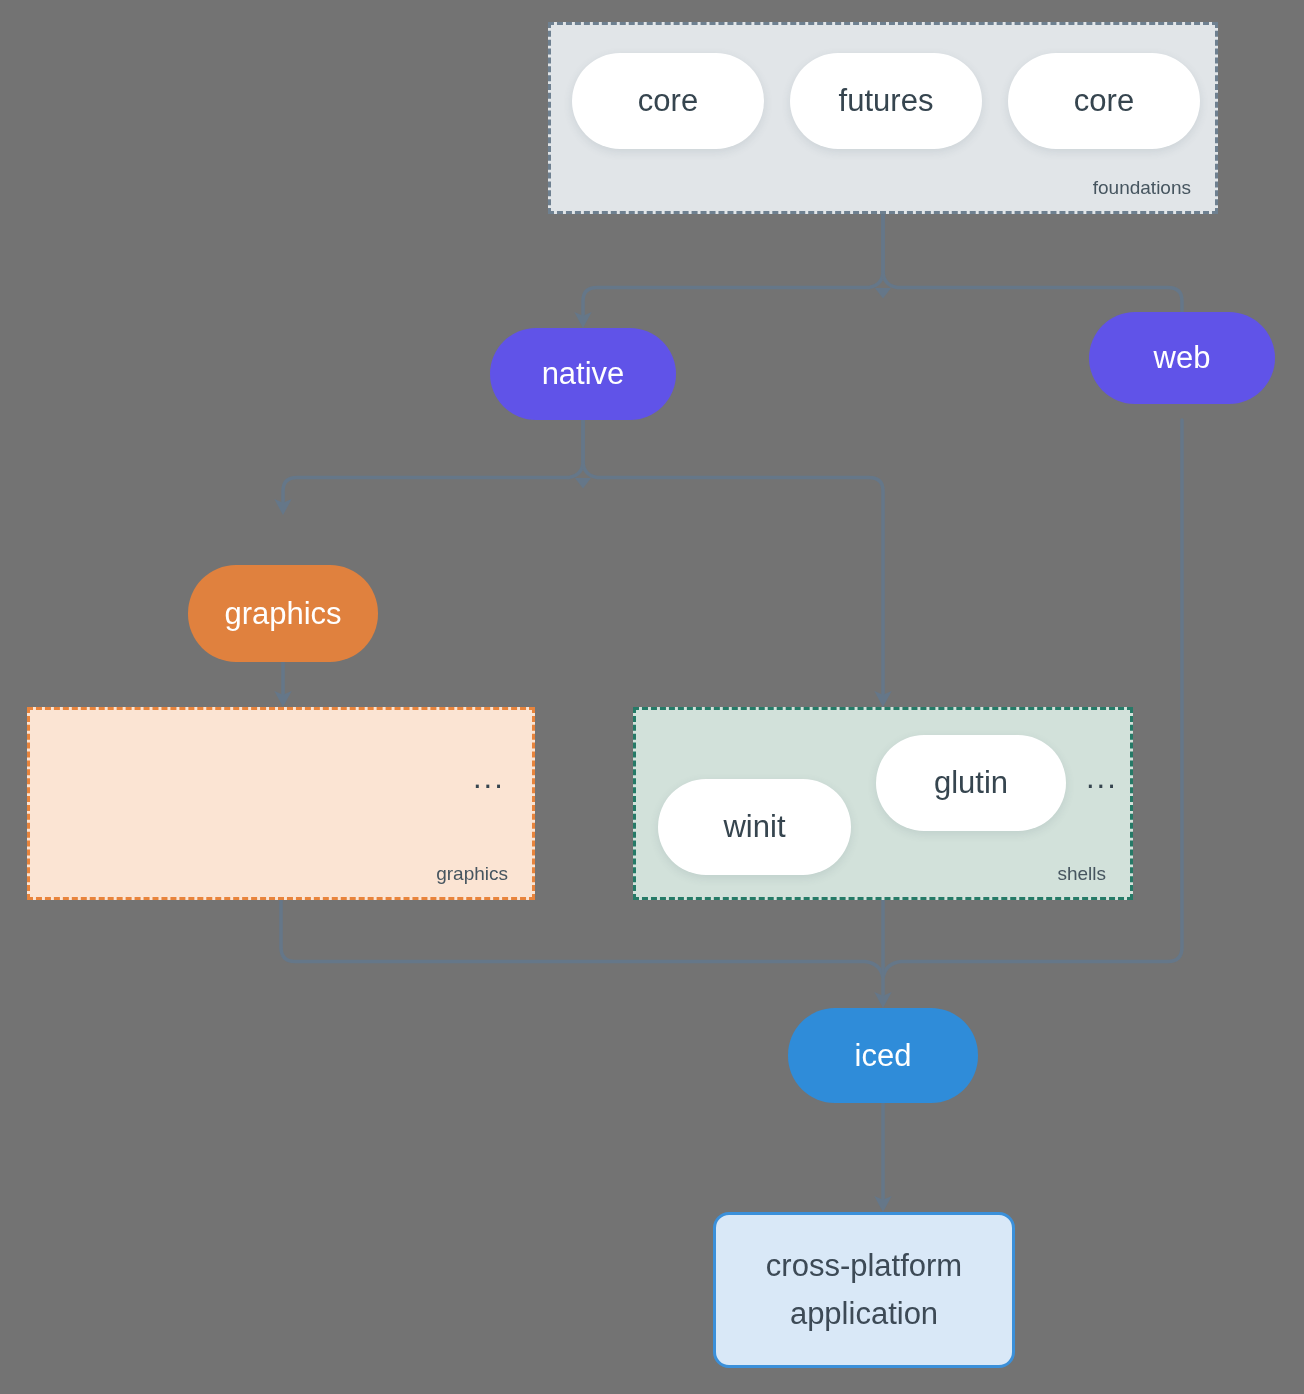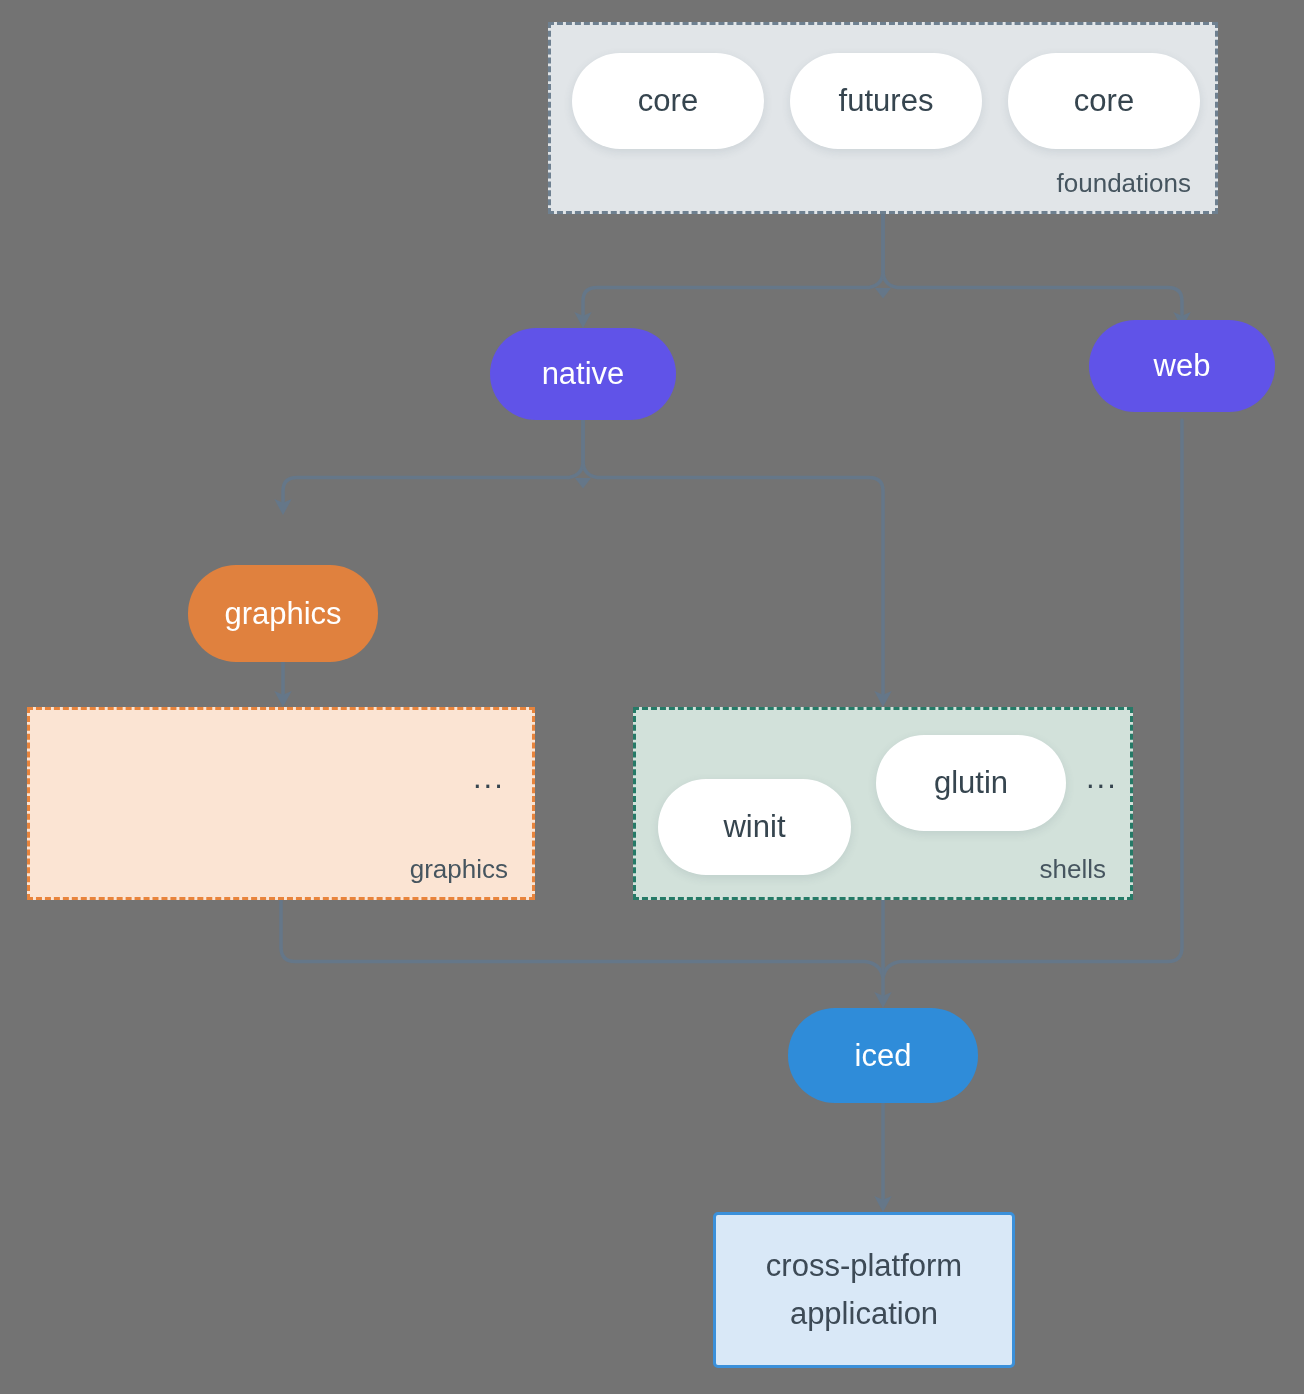--- a/index.html
+++ b/index.html
@@ -27,33 +27,33 @@
   }
   .pill.white{
     background:#fff;border-radius:48px;
     box-shadow:0 3px 10px rgba(60,80,100,0.12);
   }
   .pill.colored{color:#fff;}
   .pill.purple{background:#6053e8;border-radius:46px;}
   .pill.orange{background:#e0813e;border-radius:48px;}
   .pill.blue{background:#2f8cd9;border-radius:47px;}
   .node-native{left:490px;top:328px;width:186px;height:92px;}
-  .node-web{left:1089px;top:320px;width:186px;height:92px;text-align:center;}
+  .node-web{left:1089px;top:312px;width:186px;height:92px;text-align:center;}
   .node-graphics{left:188px;top:537px;width:190px;height:97px;margin-top:28px;}
   .node-iced{left:788px;top:1008px;width:190px;height:95px;}
   .group-label{
     position:absolute;right:24px;bottom:12px;
-    font-size:26px;color:#46555f;
+    font-size:19px;color:#46555f;
   }
   .ellipsis{
     position:absolute;font-size:31px;color:#36454f;letter-spacing:2px;
   }
   .app-box{
     position:absolute;left:713px;top:1212px;width:302px;height:156px;
-    box-sizing:border-box;background:#d9e8f7;border:3px solid #3b90da;border-radius:5px;
+    box-sizing:border-box;background:#d9e8f7;border:3px solid #3b90da;border-radius:16px;
     display:flex;align-items:center;justify-content:center;text-align:center;
     font-size:31px;line-height:1.55;color:#3d4a56;padding:0 28px;
   }
 </style>
 </head>
 <body>
 
 <div class="canvas">
 
   <svg class="connectors" width="1304" height="1394" viewBox="0 0 1304 1394">

